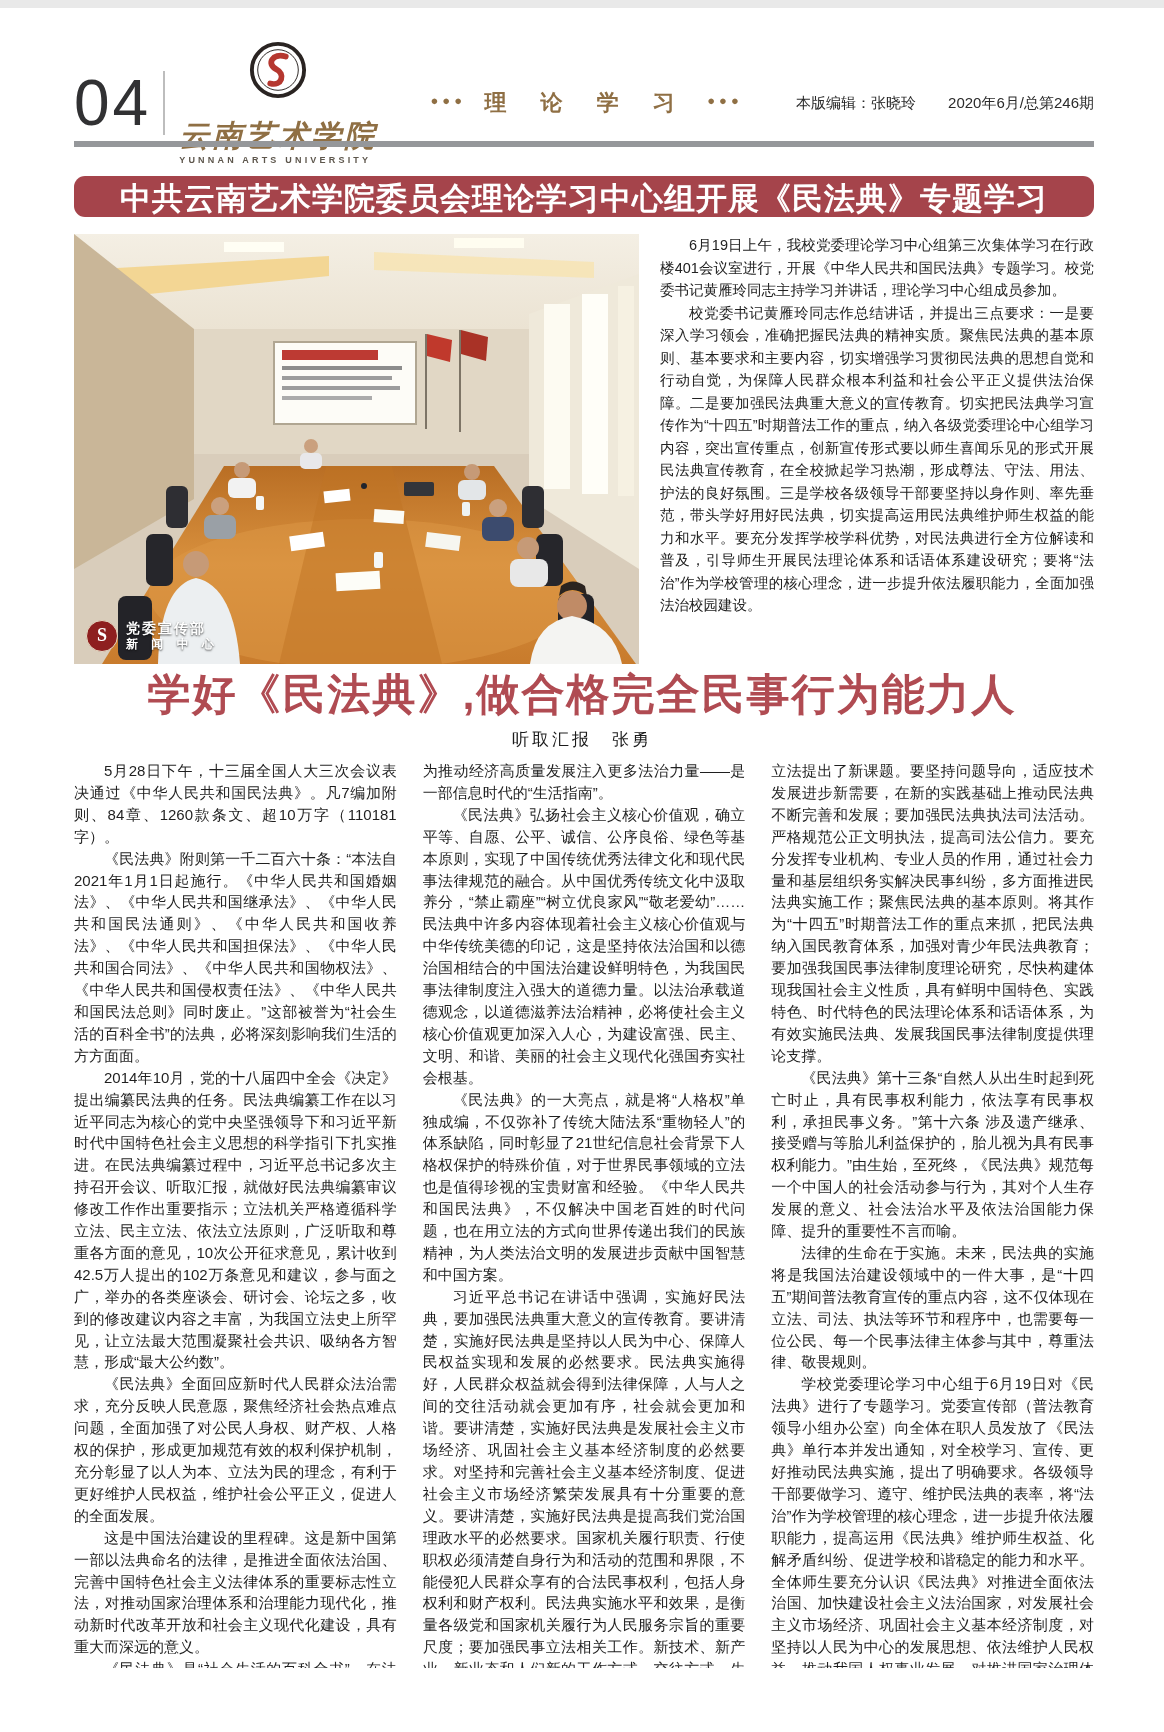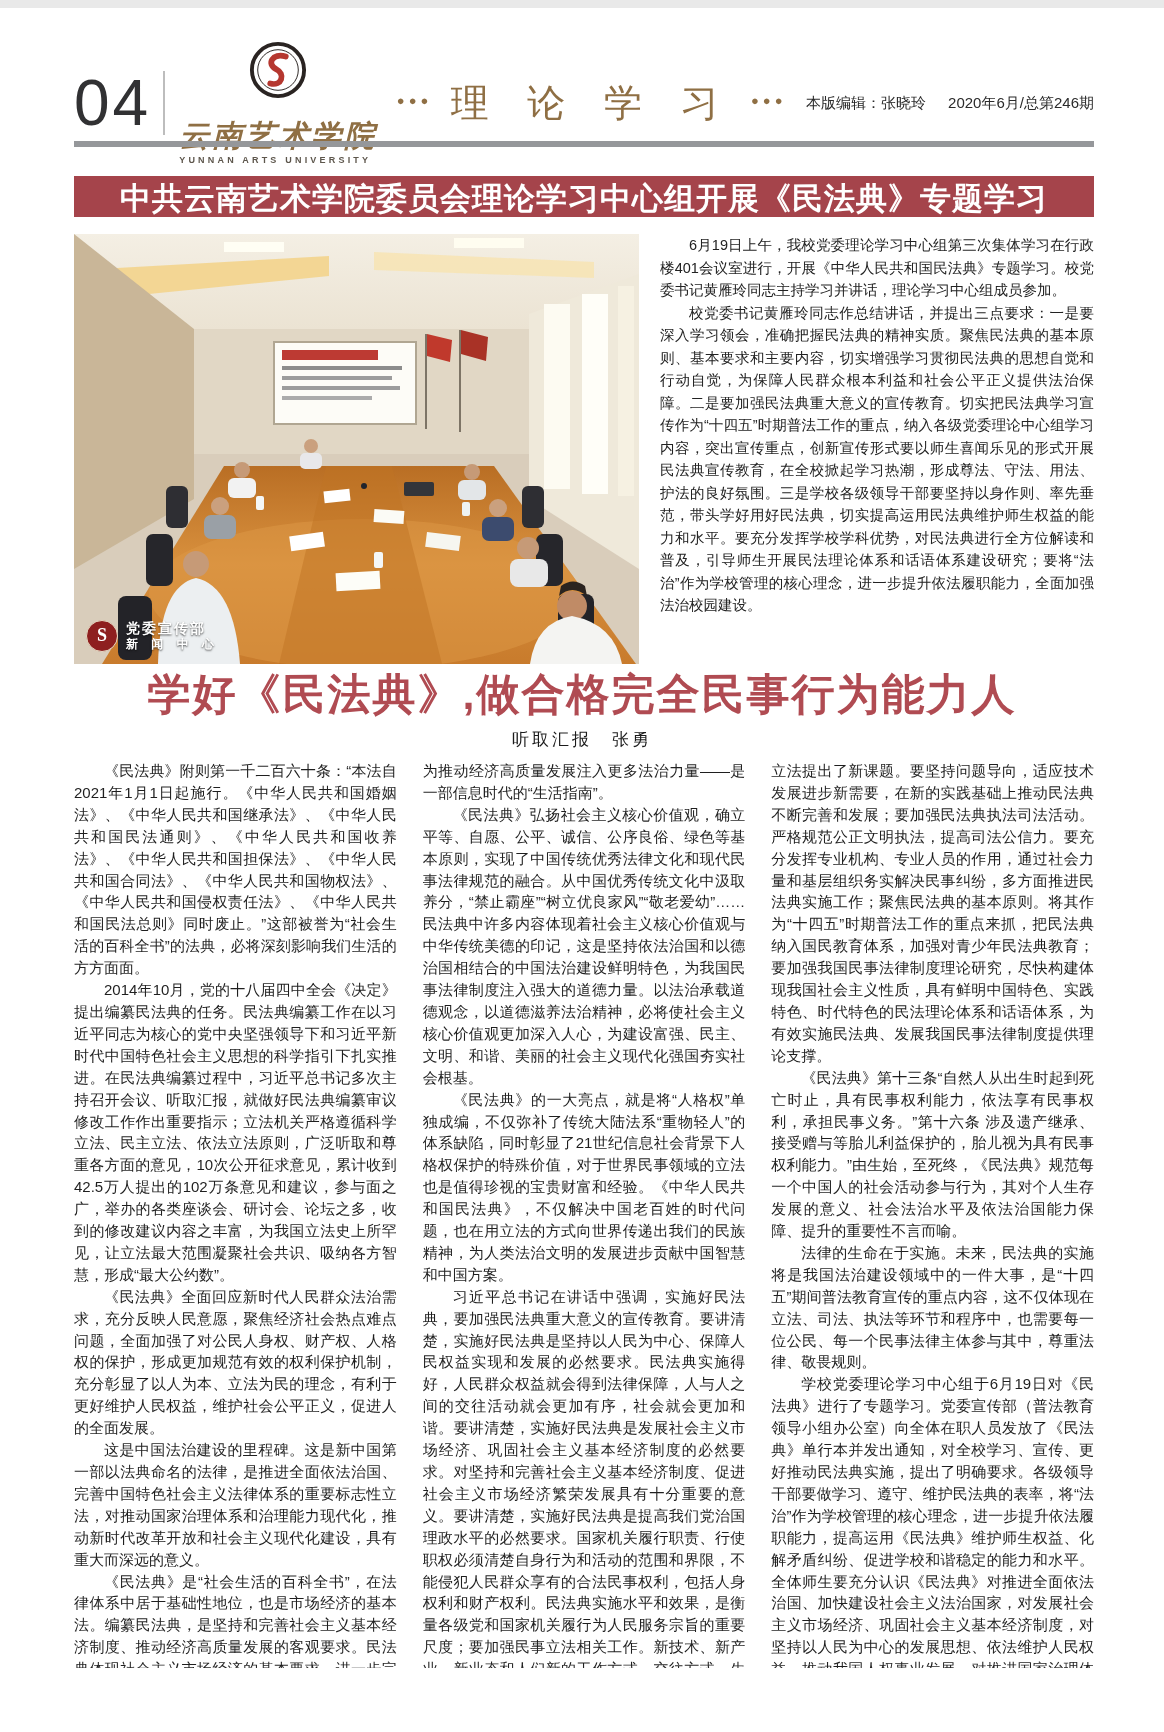--- a/index.html
+++ b/index.html
@@ -9,29 +9,29 @@
   
   .masthead{position:absolute;left:74px;right:70px;top:58px;height:74px;display:flex;align-items:center;}
   .page-num{font-size:64px;line-height:1;color:#313133;letter-spacing:3px;font-weight:400;}
   .m-vline{width:2px;height:64px;background:#bdbdbd;margin:0 14px 0 12px;}
   .logo-wrap{display:flex;align-items:center;gap:20px;flex-direction:column;}
   .seal-svg{width:58px;height:58px;flex:none;}
   .logo-text{display:flex;flex-direction:column;line-height:1.1;}
   .logo-cn{font-size:30px;font-weight:bold;color:#8f6f44;letter-spacing:3px;font-family:"Liberation Serif","DejaVu Serif",serif;font-style:italic;}
   .logo-en{font-size:9px;color:#5d564c;letter-spacing:3.2px;margin-top:4px;font-weight:bold;}
   .section-title{flex:1;text-align:center;color:#8f6f44;white-space:nowrap;}
-  .section-title .st-text{font-size:38px;font-weight:normal;letter-spacing:14px;vertical-align:middle;}
+  .section-title .st-text{font-size:22px;font-weight:bold;letter-spacing:14px;vertical-align:middle;}
   .section-title .dots{font-size:13px;letter-spacing:4px;vertical-align:middle;margin:0 14px;position:relative;top:-3px;}
-  .issue-info{display:flex;gap:22px;font-size:15px;color:#2b2b2b;white-space:nowrap;}
+  .issue-info{display:flex;gap:32px;font-size:15px;color:#2b2b2b;white-space:nowrap;}
 
   .header-rule{position:absolute;left:74px;right:70px;top:133px;height:6px;background:#95979a;}
 
   
   .banner{position:absolute;left:74px;right:70px;top:168px;height:41px;background:#a5444b;
-          color:#fff;text-align:center;line-height:46px;font-size:31px;font-weight:bold;letter-spacing:1px;white-space:nowrap;}
+          color:#fff;text-align:center;line-height:46px;font-size:31px;font-weight:bold;letter-spacing:1px;white-space:nowrap;border-radius:11px;}
 
   
   .lead{position:absolute;left:74px;right:70px;top:226px;height:430px;display:flex;gap:21px;}
   .photo{position:relative;width:565px;height:430px;flex:none;margin:0;background:#cdbca2;overflow:hidden;}
   .photo svg{display:block;width:100%;height:100%;}
   .watermark{position:absolute;left:12px;bottom:12px;display:flex;align-items:center;gap:8px;}
   .wm-seal{width:30px;height:30px;border-radius:50%;background:#8e1f1f;border:1px solid #e6d9c2;
            color:#fff;font-size:18px;font-weight:bold;display:flex;align-items:center;justify-content:center;
            font-family:"Liberation Serif",serif;flex:none;}
   .wm-lines{display:flex;flex-direction:column;line-height:1.25;color:#fff;text-shadow:0 1px 2px rgba(0,0,0,.7);justify-content:space-between;}
@@ -176,20 +176,21 @@
 
     </div>
   </div>
 
   <h2 class="commentary-hl">学好《民法典》,做合格完全民事行为能力人</h2>
   <div class="byline">听取汇报　张勇</div>
 
   <section class="columns">
     <div class="col">
 
+    <p>5月28日下午，十三届全国人大三次会议表决通过《中华人民共和国民法典》。凡7编加附则、84章、1260款条文、超10万字（110181字）。</p>
         <p>《民法典》附则第一千二百六十条：“本法自2021年1月1日起施行。《中华人民共和国婚姻法》、《中华人民共和国继承法》、《中华人民共和国民法通则》、《中华人民共和国收养法》、《中华人民共和国担保法》、《中华人民共和国合同法》、《中华人民共和国物权法》、《中华人民共和国侵权责任法》、《中华人民共和国民法总则》同时废止。”这部被誉为“社会生活的百科全书”的法典，必将深刻影响我们生活的方方面面。</p>
         <p>2014年10月，党的十八届四中全会《决定》提出编纂民法典的任务。民法典编纂工作在以习近平同志为核心的党中央坚强领导下和习近平新时代中国特色社会主义思想的科学指引下扎实推进。在民法典编纂过程中，习近平总书记多次主持召开会议、听取汇报，就做好民法典编纂审议修改工作作出重要指示；立法机关严格遵循科学立法、民主立法、依法立法原则，广泛听取和尊重各方面的意见，10次公开征求意见，累计收到42.5万人提出的102万条意见和建议，参与面之广，举办的各类座谈会、研讨会、论坛之多，收到的修改建议内容之丰富，为我国立法史上所罕见，让立法最大范围凝聚社会共识、吸纳各方智慧，形成“最大公约数”。</p>
         <p>《民法典》全面回应新时代人民群众法治需求，充分反映人民意愿，聚焦经济社会热点难点问题，全面加强了对公民人身权、财产权、人格权的保护，形成更加规范有效的权利保护机制，充分彰显了以人为本、立法为民的理念，有利于更好维护人民权益，维护社会公平正义，促进人的全面发展。</p>
         <p>这是中国法治建设的里程碑。这是新中国第一部以法典命名的法律，是推进全面依法治国、完善中国特色社会主义法律体系的重要标志性立法，对推动国家治理体系和治理能力现代化，推动新时代改革开放和社会主义现代化建设，具有重大而深远的意义。</p>
         <p>《民法典》是“社会生活的百科全书”，在法律体系中居于基础性地位，也是市场经济的基本法。编纂民法典，是坚持和完善社会主义基本经济制度、推动经济高质量发展的客观要求。民法典体现社会主义市场经济的基本要求，进一步完善了我国民商事领域各项基本法律制度和行为规则，为民商事活动提供了更为明确的行为规则和基本遵循；进一步健全了我国现代产权制度、合同制度等，充分调动民事主体积极性和创造性，有利于营造更好的法治化营商环境，</p>
       </div>
     <div class="col">
 
     <p class="no-indent">为推动经济高质量发展注入更多法治力量——是一部信息时代的“生活指南”。</p>
         <p>《民法典》弘扬社会主义核心价值观，确立平等、自愿、公平、诚信、公序良俗、绿色等基本原则，实现了中国传统优秀法律文化和现代民事法律规范的融合。从中国优秀传统文化中汲取养分，“禁止霸座”“树立优良家风”“敬老爱幼”……民法典中许多内容体现着社会主义核心价值观与中华传统美德的印记，这是坚持依法治国和以德治国相结合的中国法治建设鲜明特色，为我国民事法律制度注入强大的道德力量。以法治承载道德观念，以道德滋养法治精神，必将使社会主义核心价值观更加深入人心，为建设富强、民主、文明、和谐、美丽的社会主义现代化强国夯实社会根基。</p>

